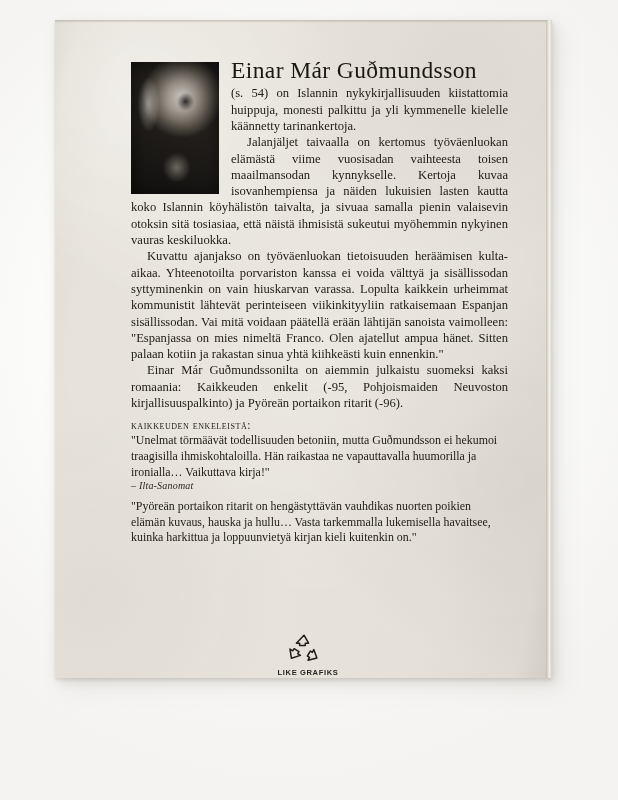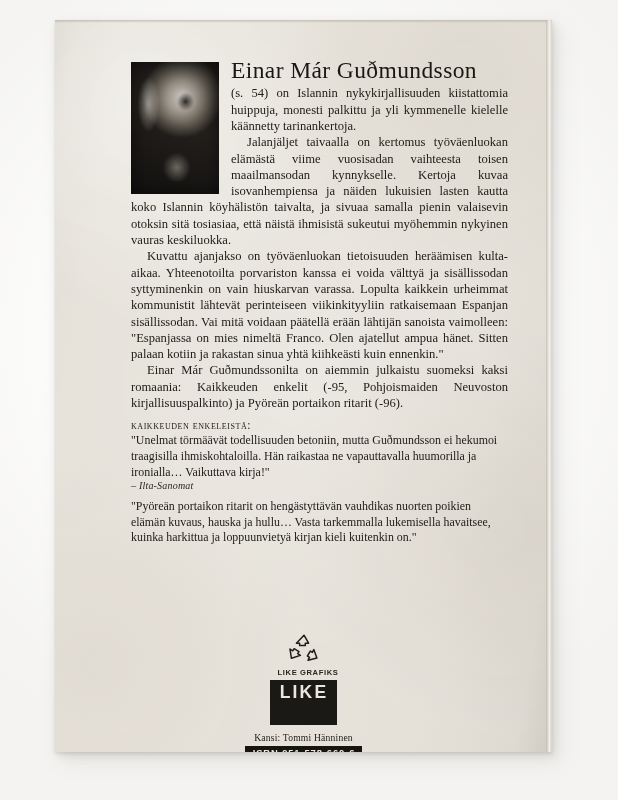--- a/index.html
+++ b/index.html
@@ -25,21 +25,21 @@
     inset: 0;
     background:
       radial-gradient(ellipse 70% 55% at 46% 42%, #fefefe 0%, #fbfbfa 55%, #f4f3f1 100%);
   }
   
   #book {
     position: absolute;
     left: 55px;
     top: 20px;
     width: 497px;
-    height: 732px;
+    height: 658px;
     background:
       linear-gradient(100deg, #d9d5cd 0%, #e2ded6 4%, #e6e2da 12%, #e7e3db 48%, #e5e1d9 78%, #dedad2 94%, #cfcbc3 100%);
     box-shadow:
       0 2px 3px rgba(120,115,105,0.18),
       3px 4px 9px rgba(120,115,105,0.16),
       8px 10px 22px rgba(120,115,105,0.10);
     overflow: hidden;
   }
   
   #grain {

